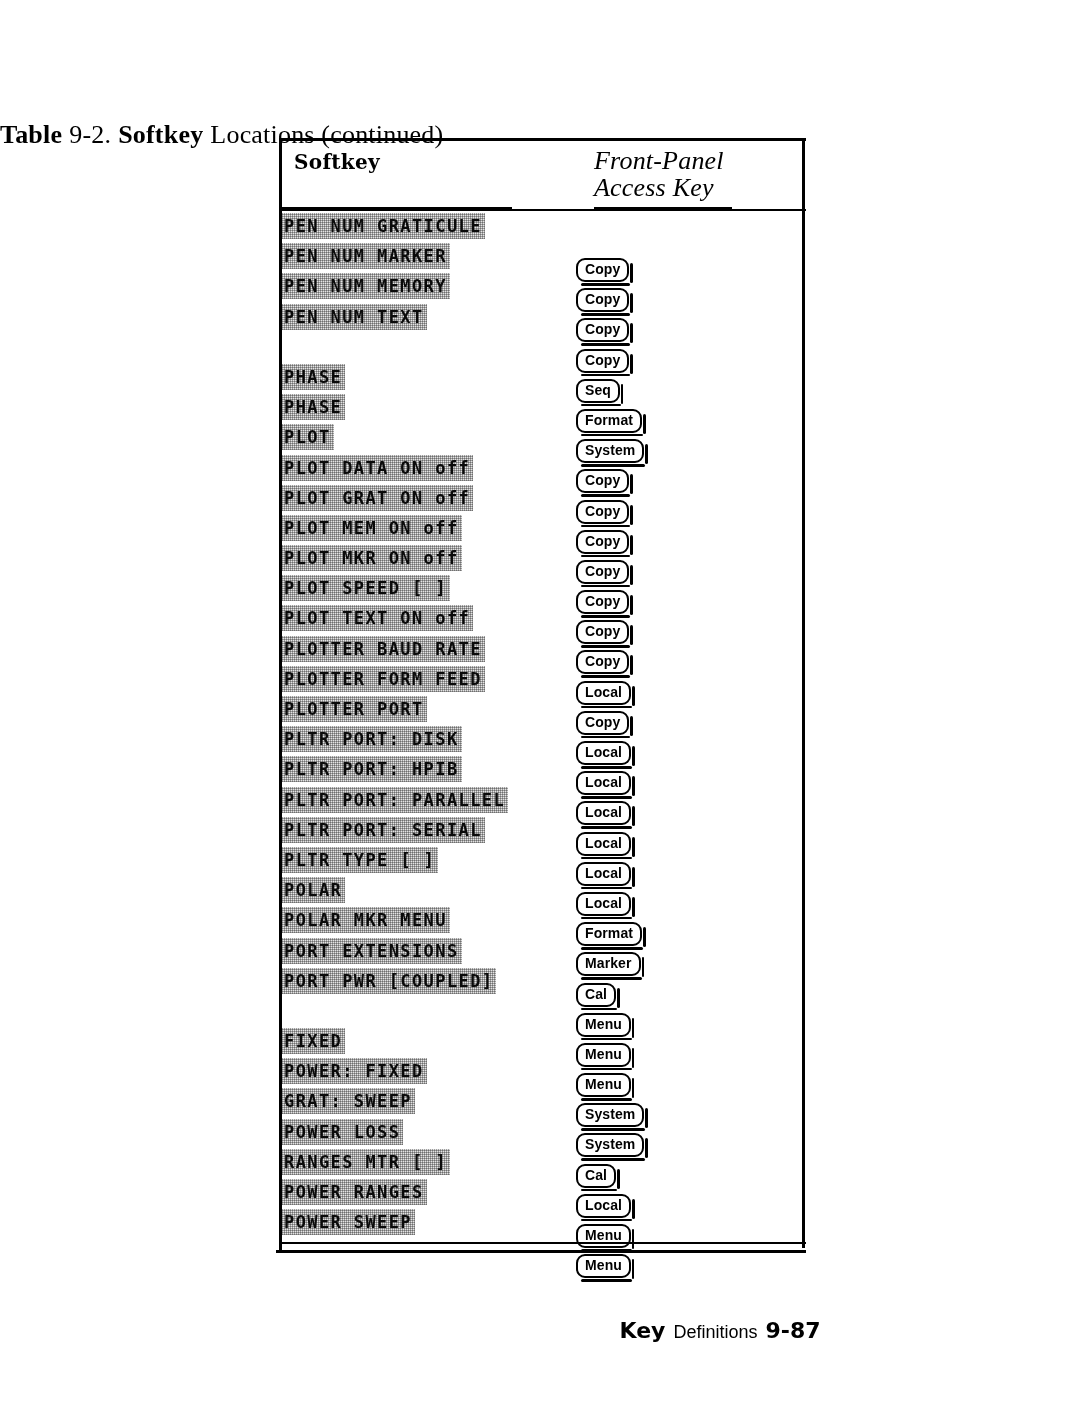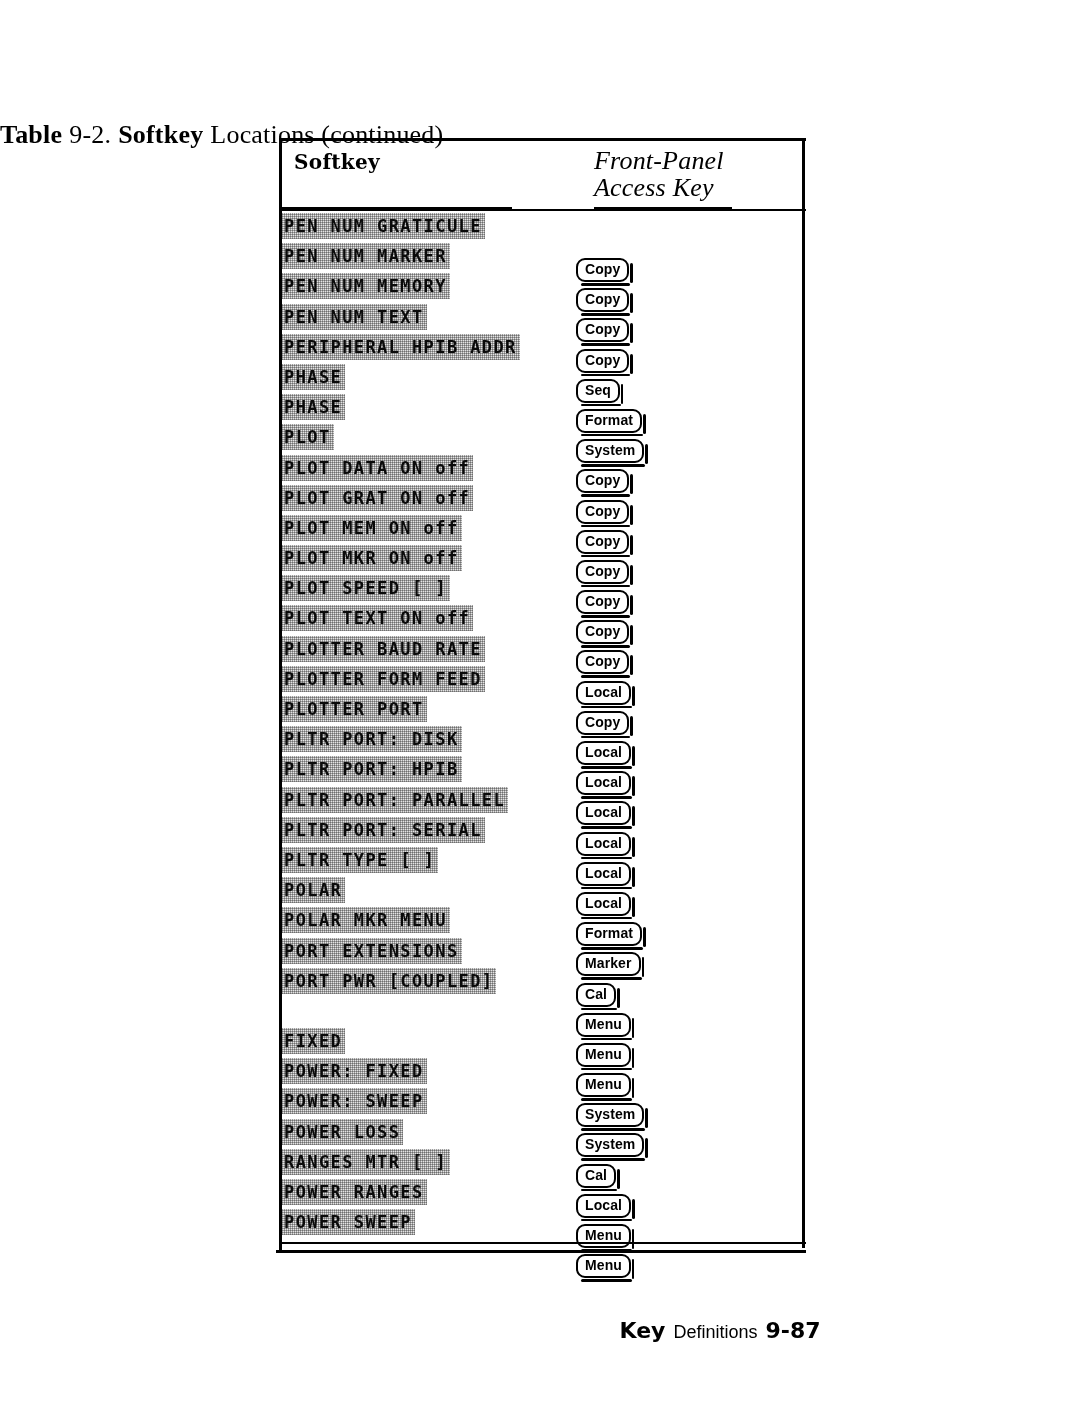--- a/index.html
+++ b/index.html
@@ -240,21 +240,20 @@
       </div>
       <div class="row">
         <div class="softkey-label">PEN NUM MEMORY</div>
         <div class="key-btn-wrap"><span class="key-btn">Copy</span></div>
       </div>
       <div class="row">
         <div class="softkey-label">PEN NUM TEXT</div>
         <div class="key-btn-wrap"><span class="key-btn">Copy</span></div>
       </div>
       <div class="row">
-        <div class="softkey-label">PERIPHERAL HPIB ADDR</div>
         <div class="key-btn-wrap"><span class="key-btn">Seq</span></div>
       </div>
       <div class="row">
         <div class="softkey-label">PHASE</div>
         <div class="key-btn-wrap"><span class="key-btn">Format</span></div>
       </div>
       <div class="row">
         <div class="softkey-label">PHASE</div>
         <div class="key-btn-wrap"><span class="key-btn">System</span></div>
       </div>
@@ -339,21 +338,21 @@
       </div>
       <div class="row">
         <div class="softkey-label">FIXED</div>
         <div class="key-btn-wrap"><span class="key-btn">Menu</span></div>
       </div>
       <div class="row">
         <div class="softkey-label">POWER: FIXED</div>
         <div class="key-btn-wrap"><span class="key-btn">System</span></div>
       </div>
       <div class="row">
-        <div class="softkey-label">POWER: SWEEP</div>
+        <div class="softkey-label">GRAT: SWEEP</div>
         <div class="key-btn-wrap"><span class="key-btn">System</span></div>
       </div>
       <div class="row">
         <div class="softkey-label">POWER LOSS</div>
         <div class="key-btn-wrap"><span class="key-btn">Cal</span></div>
       </div>
       <div class="row">
         <div class="softkey-label">RANGES MTR [ ]</div>
         <div class="key-btn-wrap"><span class="key-btn">Local</span></div>
       </div>

